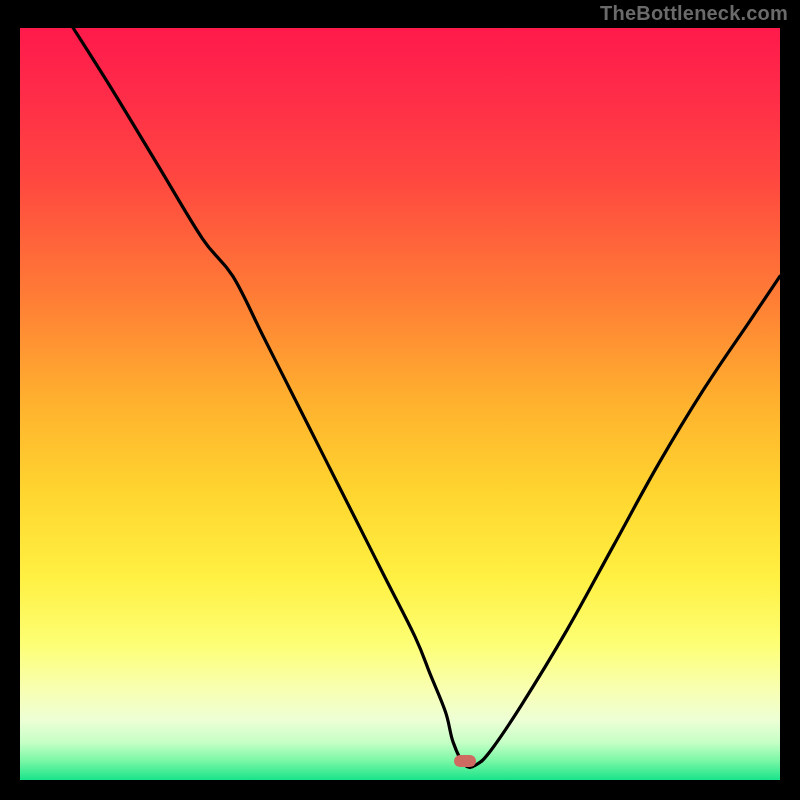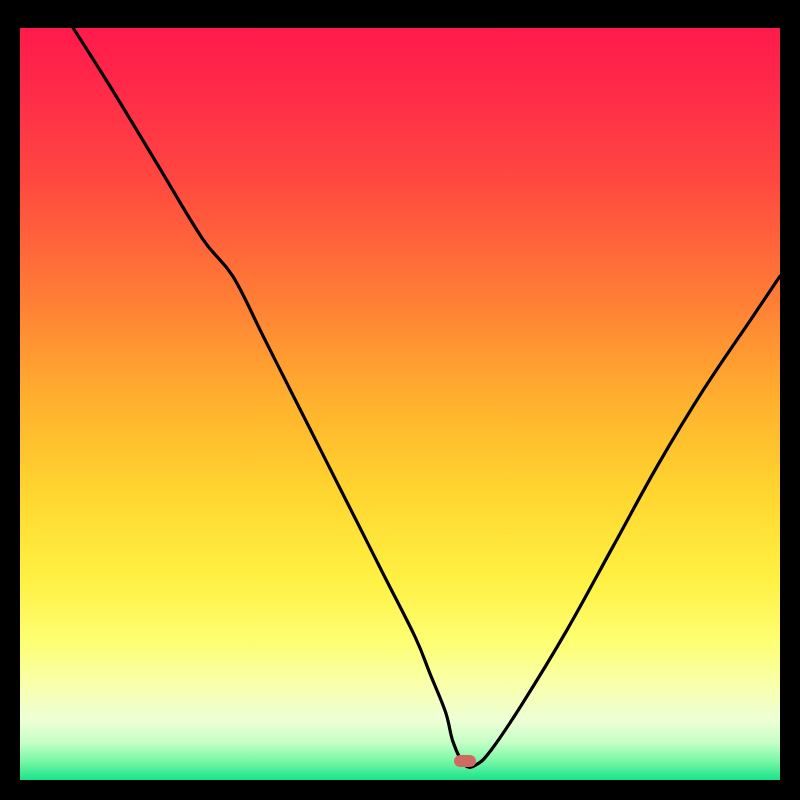--- a/index.html
+++ b/index.html
@@ -56,20 +56,21 @@
     border-radius: 6px;
     transform: translate(-50%, -50%);
     z-index: 6;
   }
 </style>
 </head>
 <body>
 
 <div class="frame">
 
+  <div class="watermark">TheBottleneck.com</div>
 
   <div class="plot-area">
 
     <svg class="gradient" viewBox="0 0 760 752" preserveAspectRatio="none">
       <defs>
         <linearGradient id="bgGrad" x1="0" y1="0" x2="0" y2="1">
             <stop offset="0%" stop-color="#ff1a4b"></stop>
             <stop offset="8%" stop-color="#ff2a49"></stop>
             <stop offset="20%" stop-color="#ff4740"></stop>
             <stop offset="35%" stop-color="#ff7a36"></stop>

